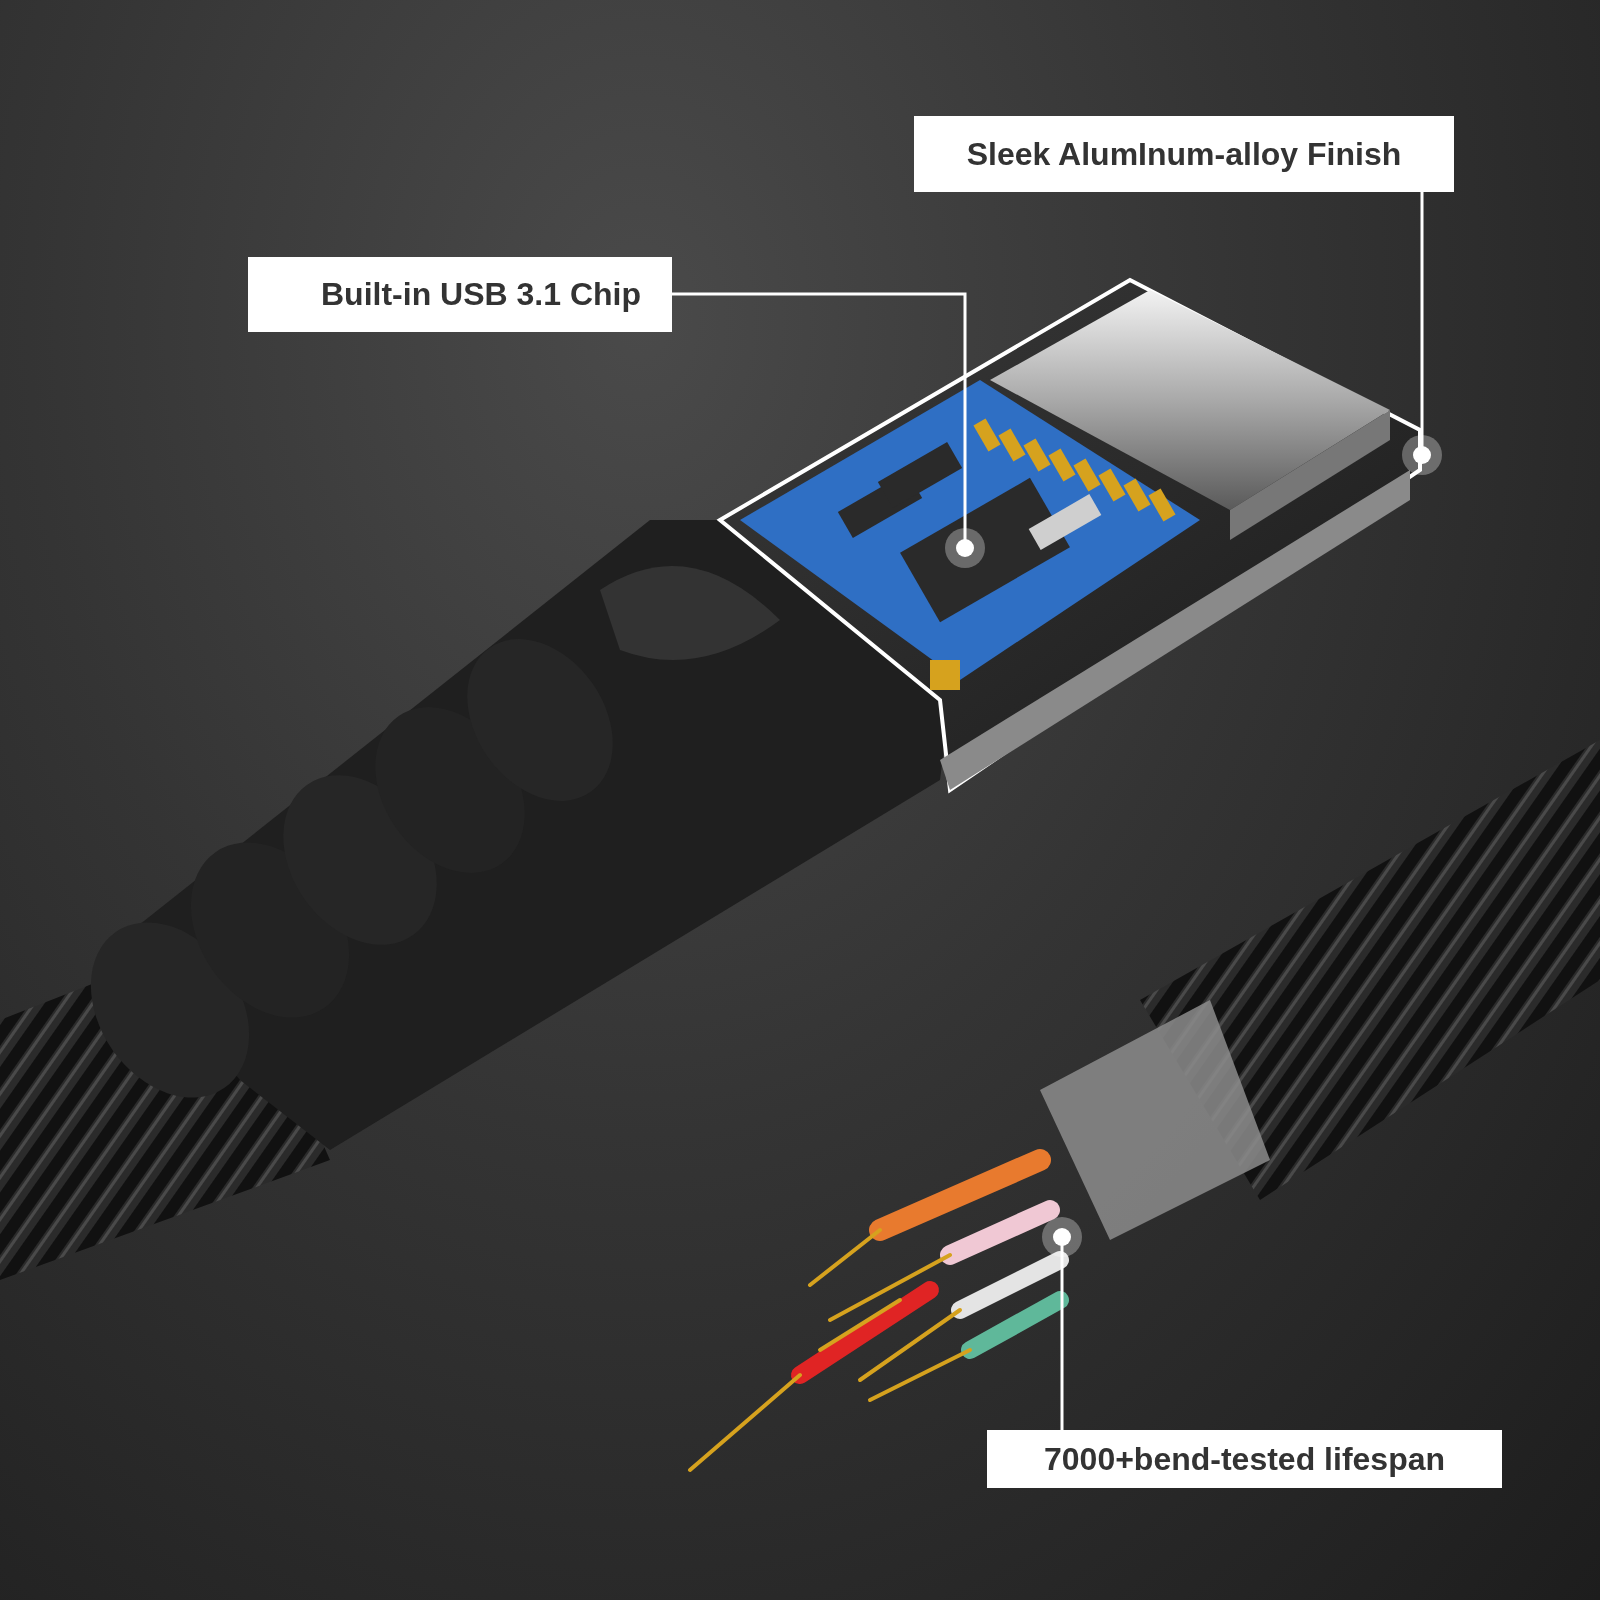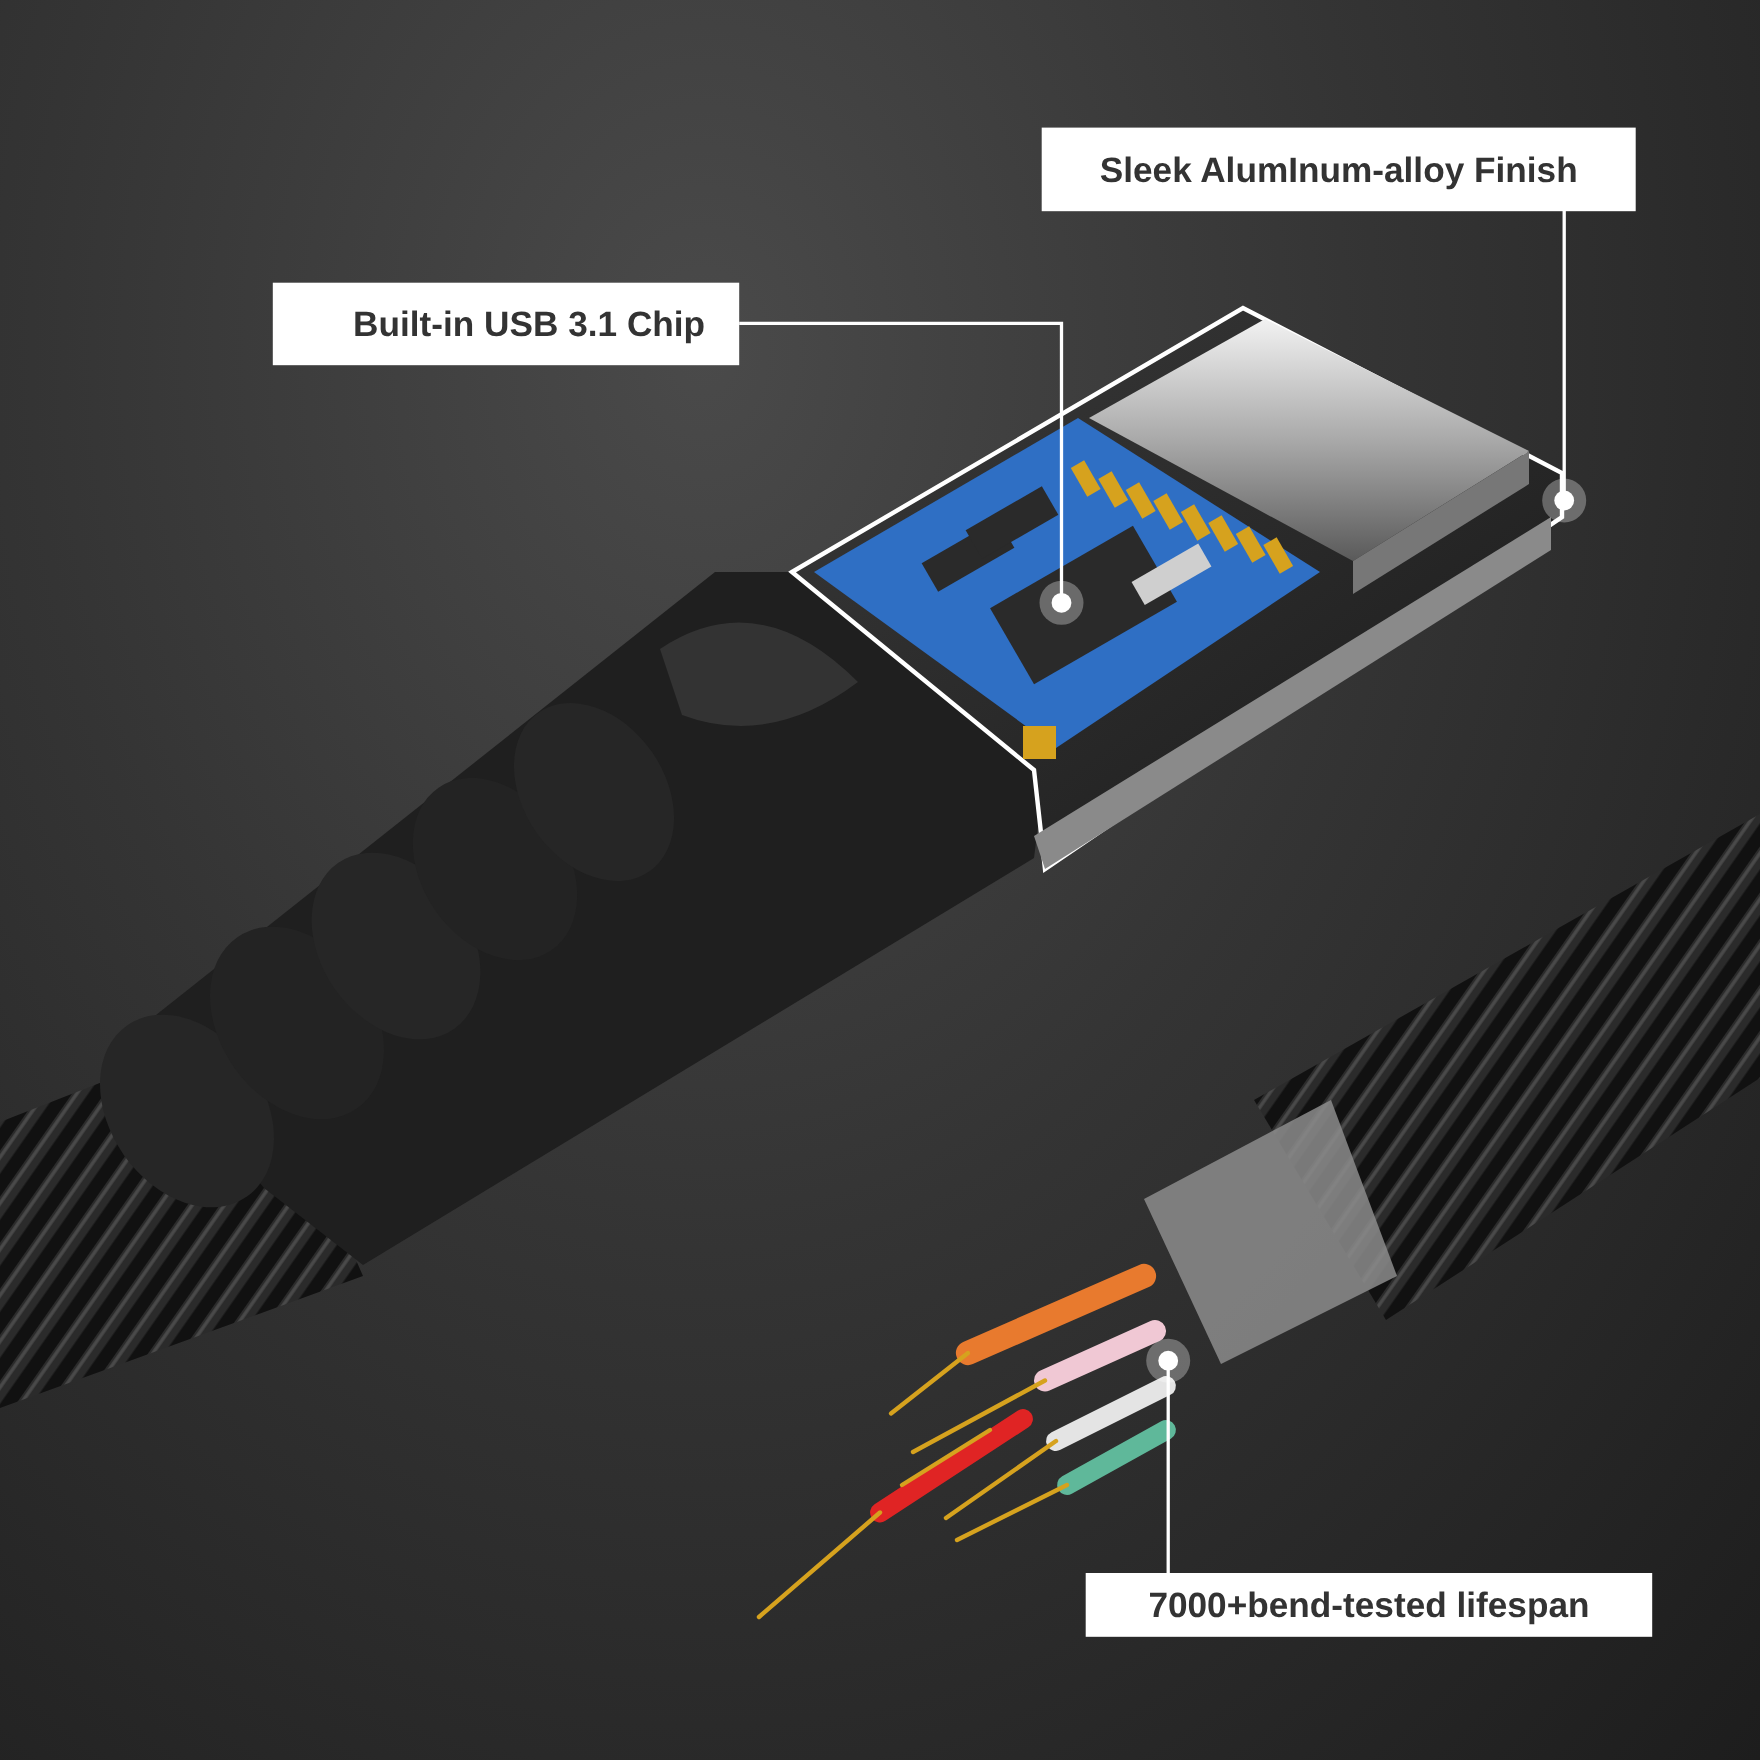--- a/index.html
+++ b/index.html
@@ -103,15 +103,15 @@
   <g>
     <circle cx="965" cy="548" r="20" fill="#ffffff" opacity="0.3"></circle>
     <circle cx="965" cy="548" r="9" fill="#ffffff"></circle>
     <circle cx="1422" cy="455" r="20" fill="#ffffff" opacity="0.3"></circle>
     <circle cx="1422" cy="455" r="9" fill="#ffffff"></circle>
     <circle cx="1062" cy="1237" r="20" fill="#ffffff" opacity="0.3"></circle>
     <circle cx="1062" cy="1237" r="9" fill="#ffffff"></circle>
   </g>
 </svg>
 
-<div class="label" style="left:947px; top:116px; width:540px; height:76px;">Sleek AlumInum-alloy Finish</div>
+<div class="label" style="left:914px; top:116px; width:540px; height:76px;">Sleek AlumInum-alloy Finish</div>
 <div class="label" style="left:248px; top:257px; width:424px; height:75px;padding-left:42px;">Built-in USB 3.1 Chip</div>
 <div class="label" style="left:987px; top:1430px; width:515px; height:58px;">7000+bend-tested lifespan</div>
 
 </body></html>

